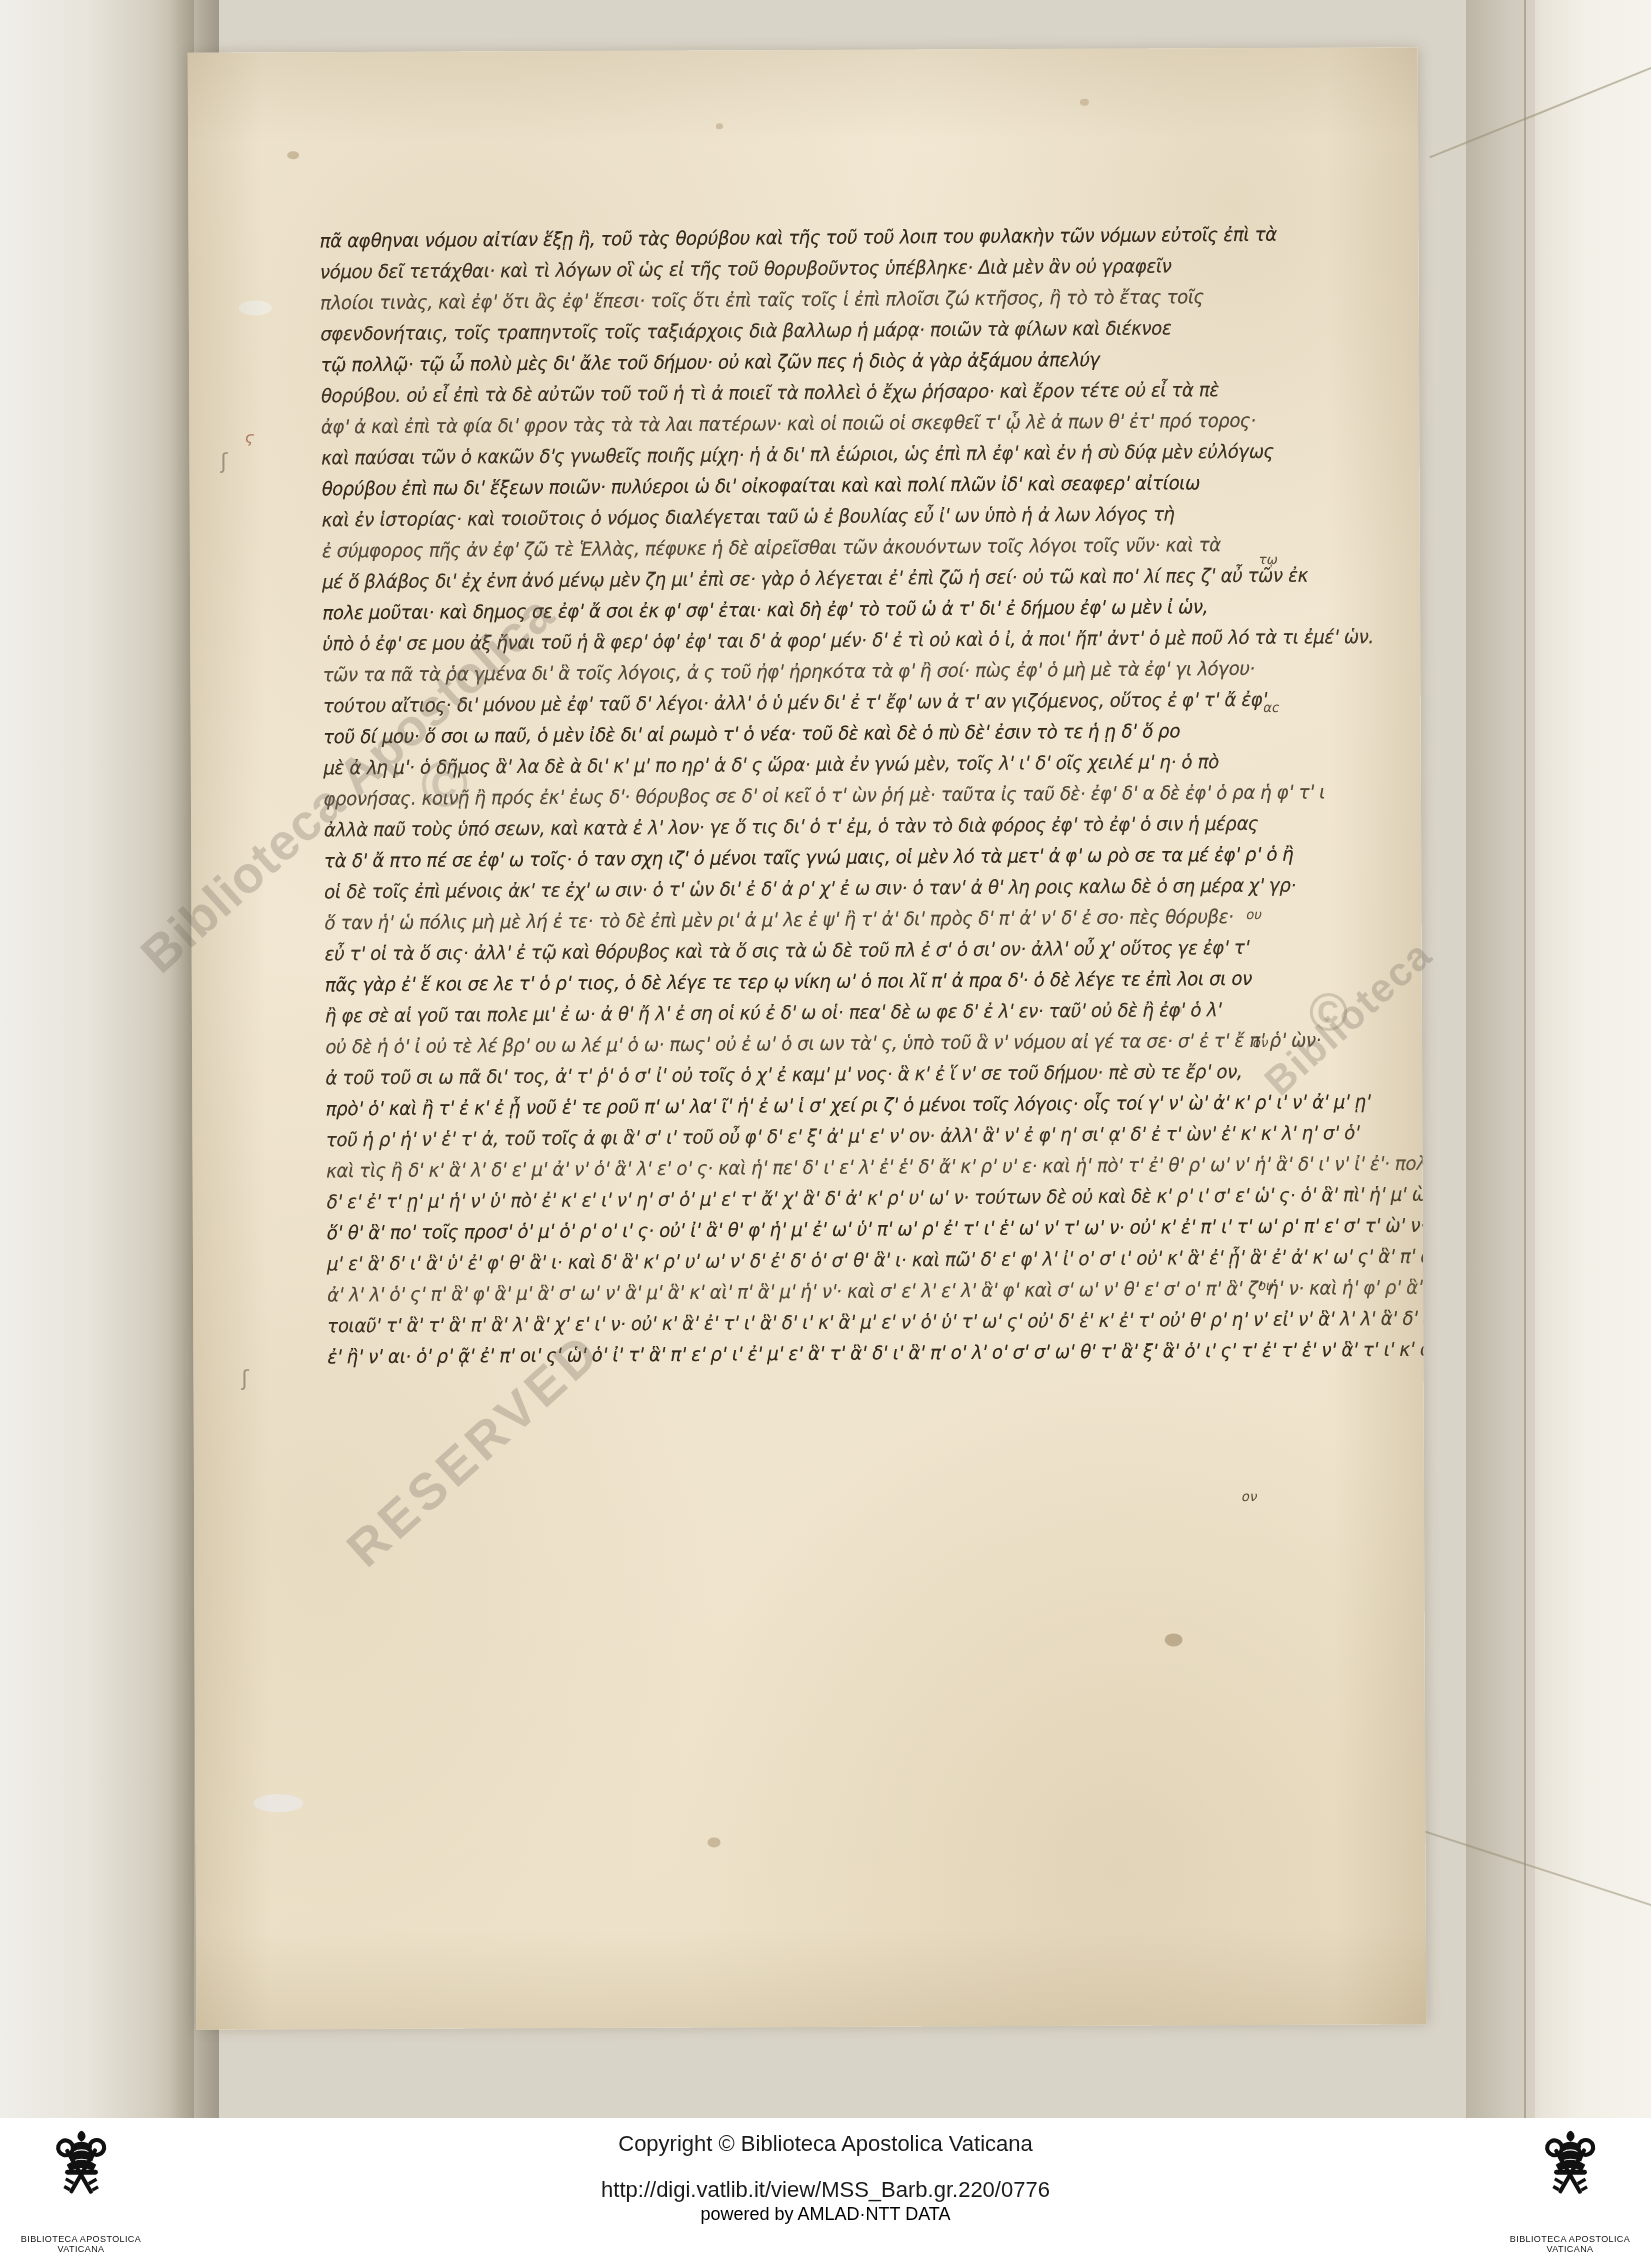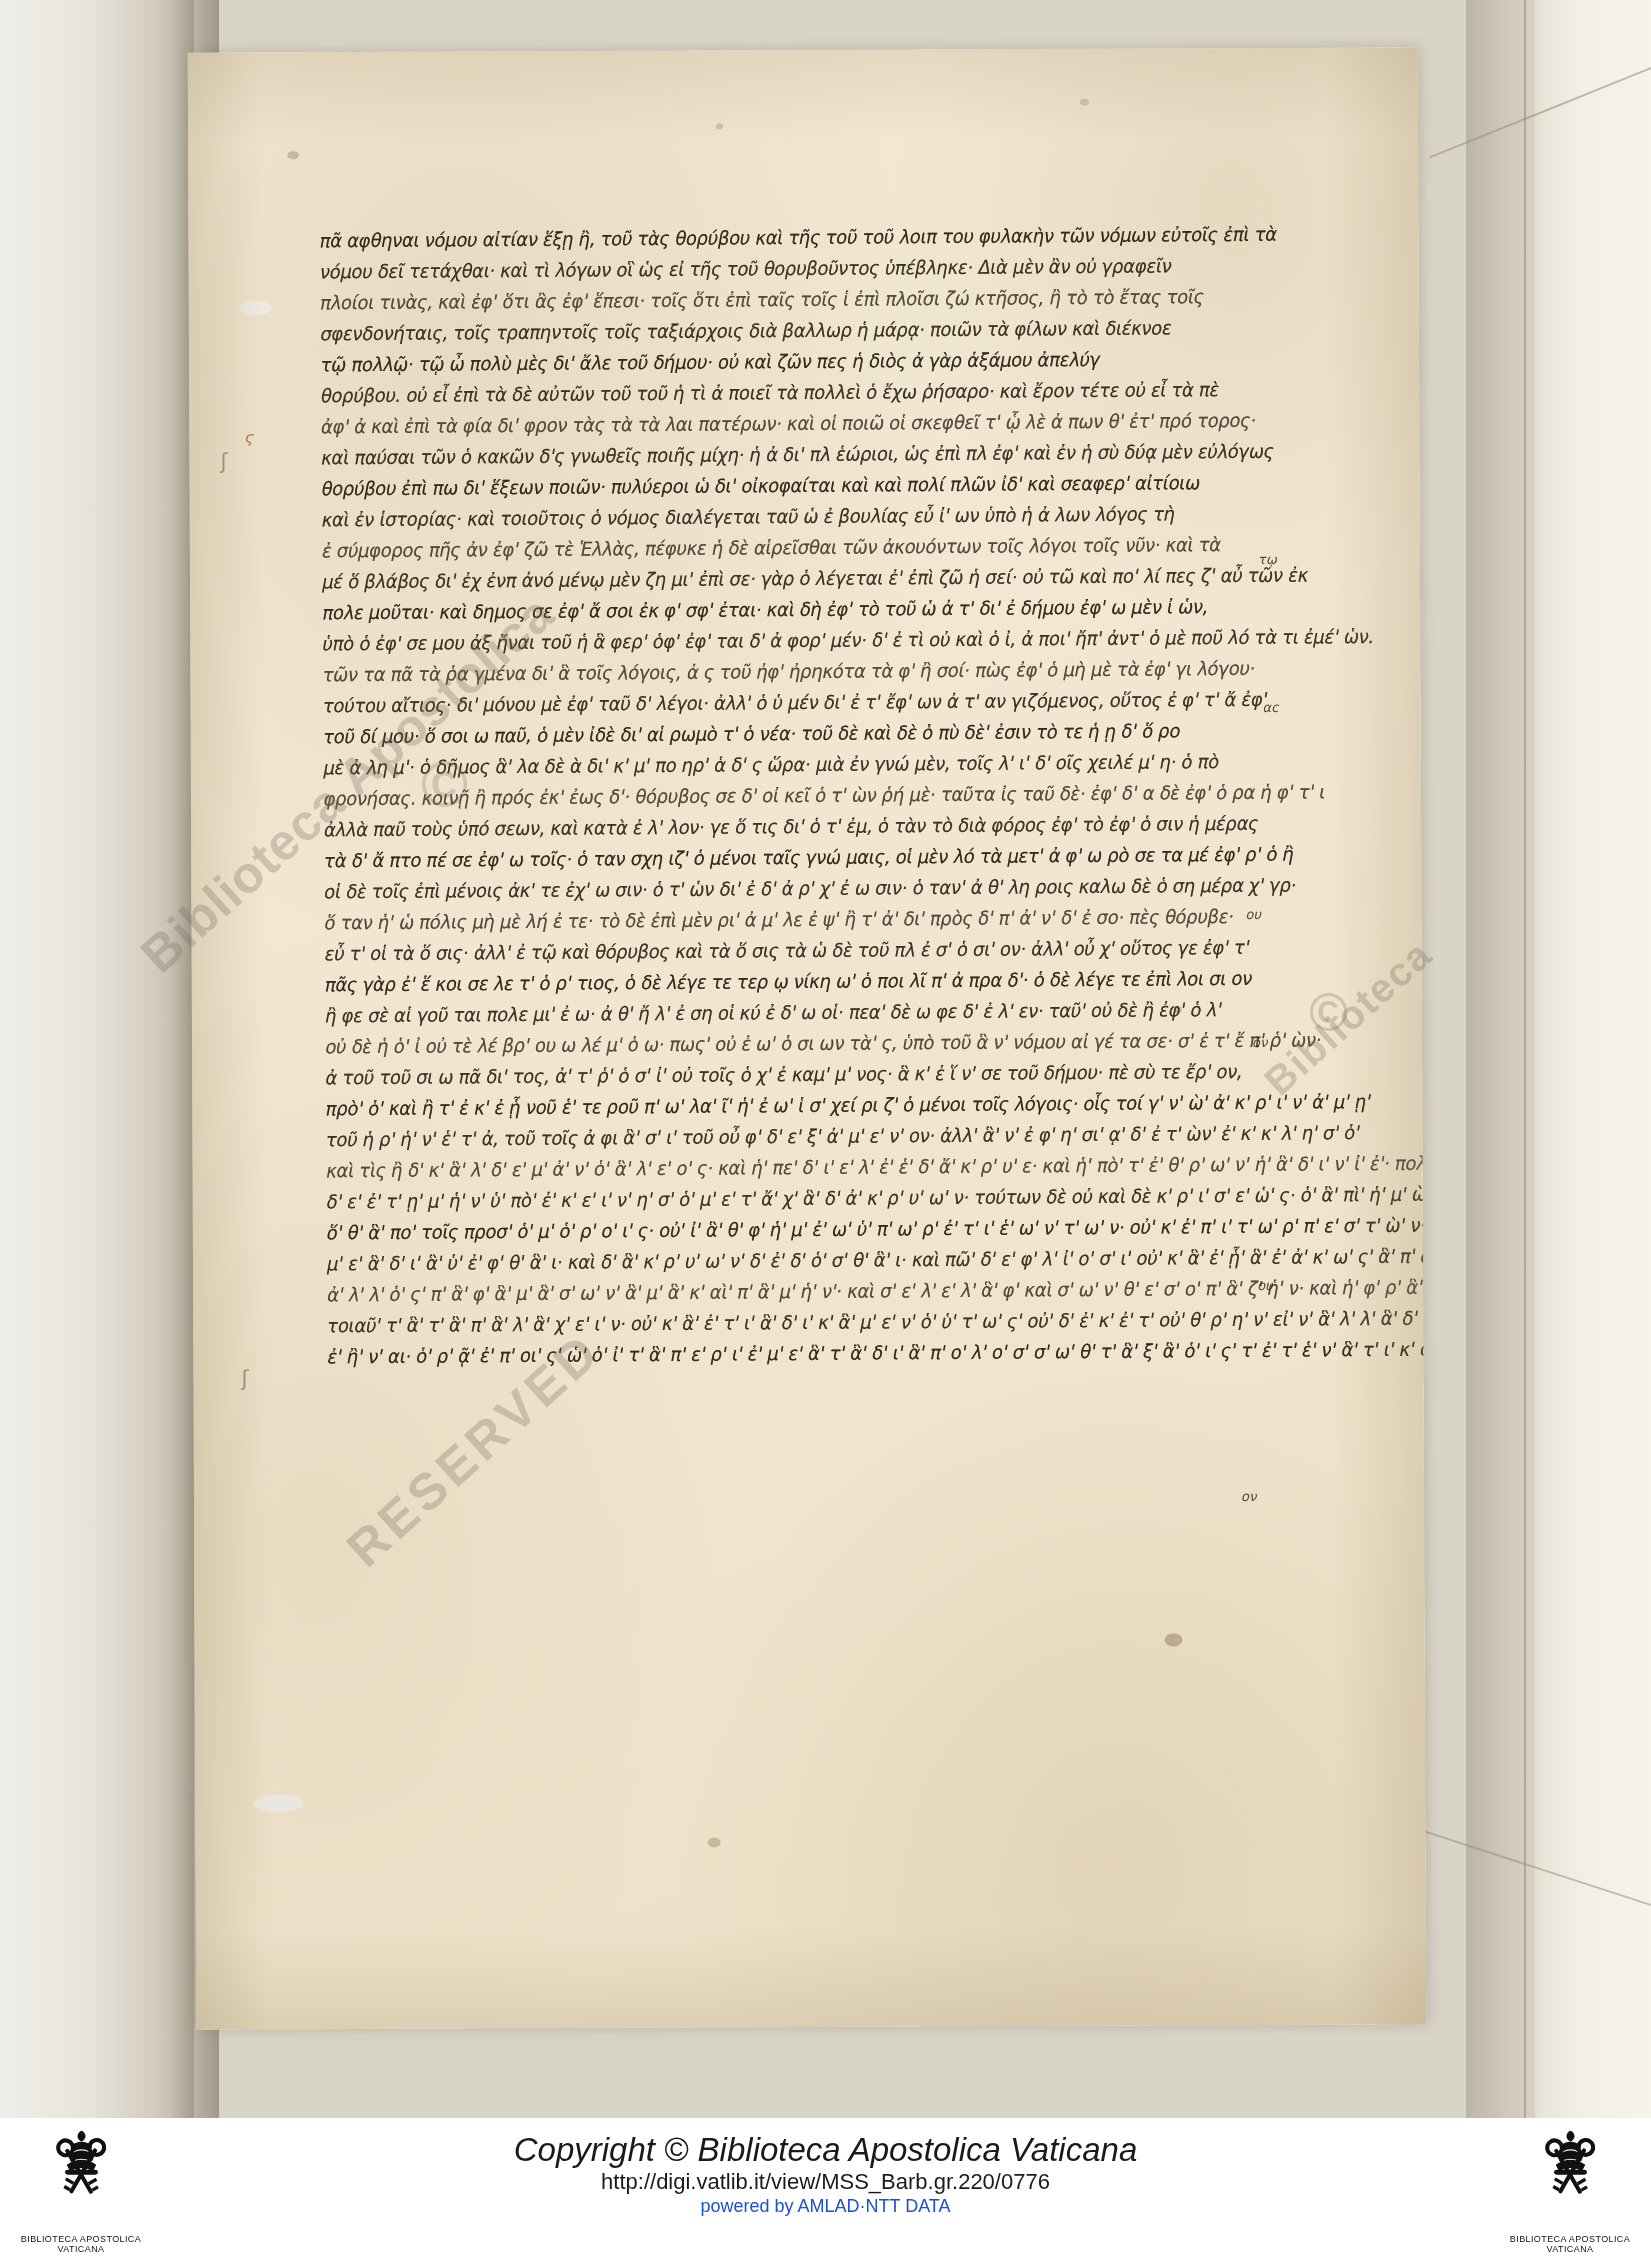--- a/index.html
+++ b/index.html
@@ -222,35 +222,34 @@
     height: 142px;
     background: #ffffff;
     border-top: 0.8px solid #ffffff;
   }
   #footer-center {
     position: absolute;
     left: 0; right: 0; top: 11.6px;
     text-align: center;
   }
   #copyright-line {
-    font-size: 33px;
+    font-size: 22px;
     color: #1a1a1a;
     font-family: "Liberation Sans", sans-serif;
-    margin-bottom: 0;
-    font-style: italic;
+    margin-bottom: 20px;
   }
   #url-line {
     font-size: 22px;
     color: #1a1a1a;
     font-family: "Liberation Sans", sans-serif;
     margin-bottom: 1px;
   }
   #powered-line {
     font-size: 18px;
-    color: #1d4ed8;
+    color: #000000;
     font-family: "Liberation Sans", sans-serif;
   }
 
   .emblem {
     position: absolute;
     bottom: 5px;
     width: 132px;
     height: 132px;
     text-align: center;
   }

